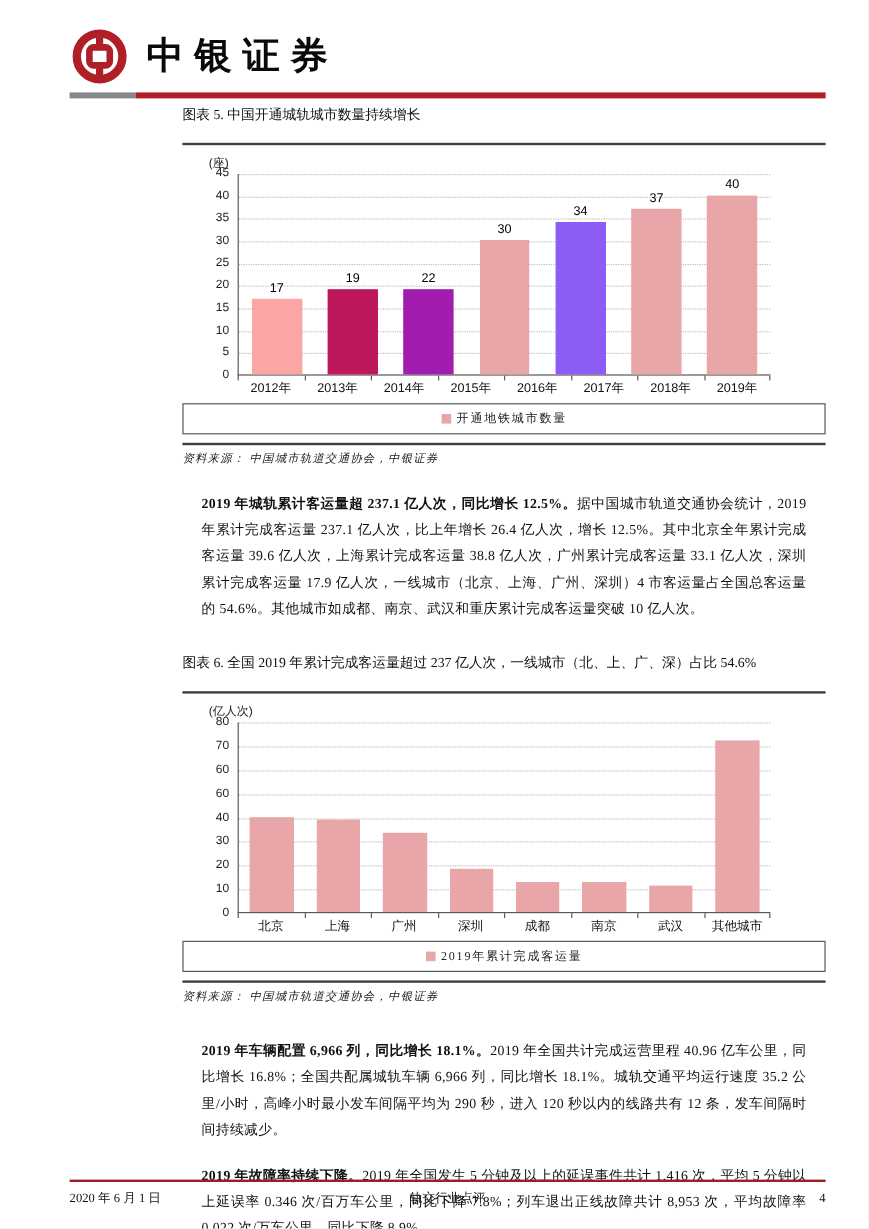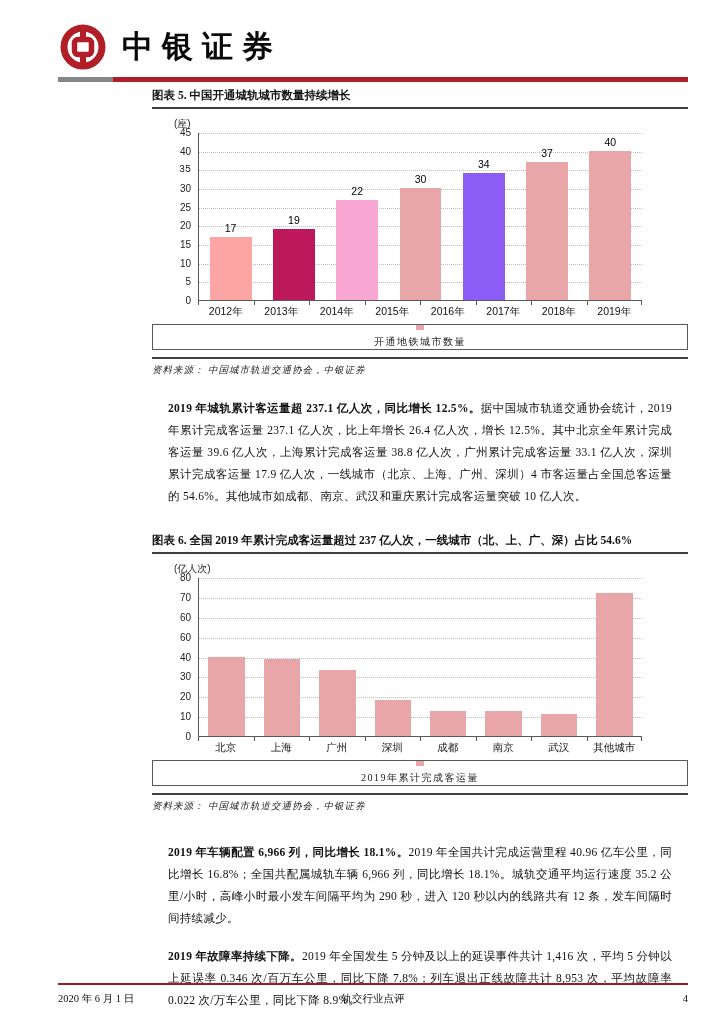--- a/index.html
+++ b/index.html
@@ -11,22 +11,22 @@
   
   .header{position:absolute;top:22px;left:58px;right:36px;}
   .logo-row{display:flex;align-items:center;gap:14px;height:50px;}
   .brand{font-size:31px;font-weight:bold;letter-spacing:9px;color:#0a0a0a;white-space:nowrap;}
   .header-divider{display:flex;height:5px;margin-top:5px;}
   .hd-gray{width:55px;background:#85888b;}
   .hd-red{flex:1;background:#b01e28;}
   
   .content{position:absolute;top:88px;left:152px;width:536px;}
   .figtitle{
-    font-size:11.5px;font-weight:bold;white-space:nowrap;
-    padding-bottom:4px;border-bottom:2px solid #3f3f3f;margin-bottom:8px;
+    font-size:11.5px;font-weight:normal;white-space:nowrap;
+    padding-bottom:16px;border-bottom:2px solid #3f3f3f;margin-bottom:8px;
   }
   .unit{font:10px "Liberation Sans","DejaVu Sans",sans-serif;padding-left:22px;margin-bottom:2px;color:#222;}
   .chart-grid{display:flex;}
   .ycol{width:46px;position:relative;}
   .ytick{position:absolute;right:7px;transform:translateY(-6px);font:10px "Liberation Sans","DejaVu Sans",sans-serif;color:#222;}
   .plot{flex:1;position:relative;border-left:1px solid #595959;border-bottom:1px solid #595959;}
   .rgap{width:46px;}
   .gridline{position:absolute;left:0;right:0;height:0;border-top:1px dotted #bdbdbd;}
   .bars{position:absolute;left:0;right:0;top:0;bottom:0;display:flex;align-items:flex-end;}
   .slot{flex:1;display:flex;justify-content:center;}
@@ -38,21 +38,21 @@
   .xrow{display:flex;}
   .xlabels{flex:1;display:flex;position:relative;}
   .xcell{
     flex:1;text-align:center;position:relative;padding-top:4px;
     font:10.5px "Liberation Sans","DejaVu Sans",sans-serif;color:#111;white-space:nowrap;
   }
   .xcell::before{content:"";position:absolute;left:0;top:0;width:1px;height:4px;background:#595959;}
   .xlabels::after{content:"";position:absolute;right:0;top:0;width:1px;height:4px;background:#595959;}
   .legendbox{
     border:1px solid #595959;height:24px;margin-top:5px;
-    display:flex;align-items:center;justify-content:center;gap:5px;flex-direction:column;
+    display:flex;align-items:center;justify-content:center;gap:5px;
   }
   .legendbox .label{font-size:10px;letter-spacing:1.5px;color:#222;}
   .swatch{width:8px;height:8px;display:inline-block;}
   .figrule{border-top:2px solid #3f3f3f;margin-top:7px;}
   .source{font-style:italic;font-size:9.5px;margin-top:5px;letter-spacing:1px;color:#222;}
   
   .para{font-size:11.5px;line-height:22px;text-align:justify;margin:16px;letter-spacing:0.3px;}
   .para .lead{font-weight:bold;}
   .p1{margin-top:20px;}
   .fig6{margin-top:26px;}
@@ -99,21 +99,21 @@
         <div class="unit">(座)</div>
         <div class="chart-grid">
           <div class="ycol" style="height:167px">
               <div class="ytick" style="top: 168px;">0</div>
               <div class="ytick" style="top: 149.333px;">5</div>
               <div class="ytick" style="top: 130.667px;">10</div>
               <div class="ytick" style="top: 112px;">15</div>
               <div class="ytick" style="top: 93.3333px;">20</div>
               <div class="ytick" style="top: 74.6667px;">25</div>
               <div class="ytick" style="top: 56px;">30</div>
-              <div class="ytick" style="top: 37.3333px; font-family: Liberation Mono, monospace;">35</div>
+              <div class="ytick" style="top: 37.3333px;">35</div>
               <div class="ytick" style="top: 18.6667px;">40</div>
               <div class="ytick" style="top: 0px;">45</div>
             </div>
           <div class="plot" style="height:167px">
               <div class="gridline" style="top: 149.333px;"></div>
               <div class="gridline" style="top: 130.667px;"></div>
               <div class="gridline" style="top: 112px;"></div>
               <div class="gridline" style="top: 93.3333px;"></div>
               <div class="gridline" style="top: 74.6667px;"></div>
               <div class="gridline" style="top: 56px;"></div>
@@ -125,21 +125,21 @@
                   <div class="barwrap" style="height: 63.4667px; background: #fca5a5; width: 66%;">
                     <div class="barval">17</div>
                   </div>
                 </div>
                 <div class="slot">
                   <div class="barwrap" style="height: 70.9333px; background: #be185d; width: 66%;">
                     <div class="barval">19</div>
                   </div>
                 </div>
                 <div class="slot">
-                  <div class="barwrap" style="height: 100px; background: #f9a8d4; width: 66%;">
+                  <div class="barwrap" style="height: 71px; background: #a21caf; width: 66%;">
                     <div class="barval">22</div>
                   </div>
                 </div>
                 <div class="slot">
                   <div class="barwrap" style="height: 112px; background: rgb(233, 166, 169); width: 66%;">
                     <div class="barval">30</div>
                   </div>
                 </div>
                 <div class="slot">
                   <div class="barwrap" style="height: 126.933px; background: #8b5cf6; width: 66%;">

